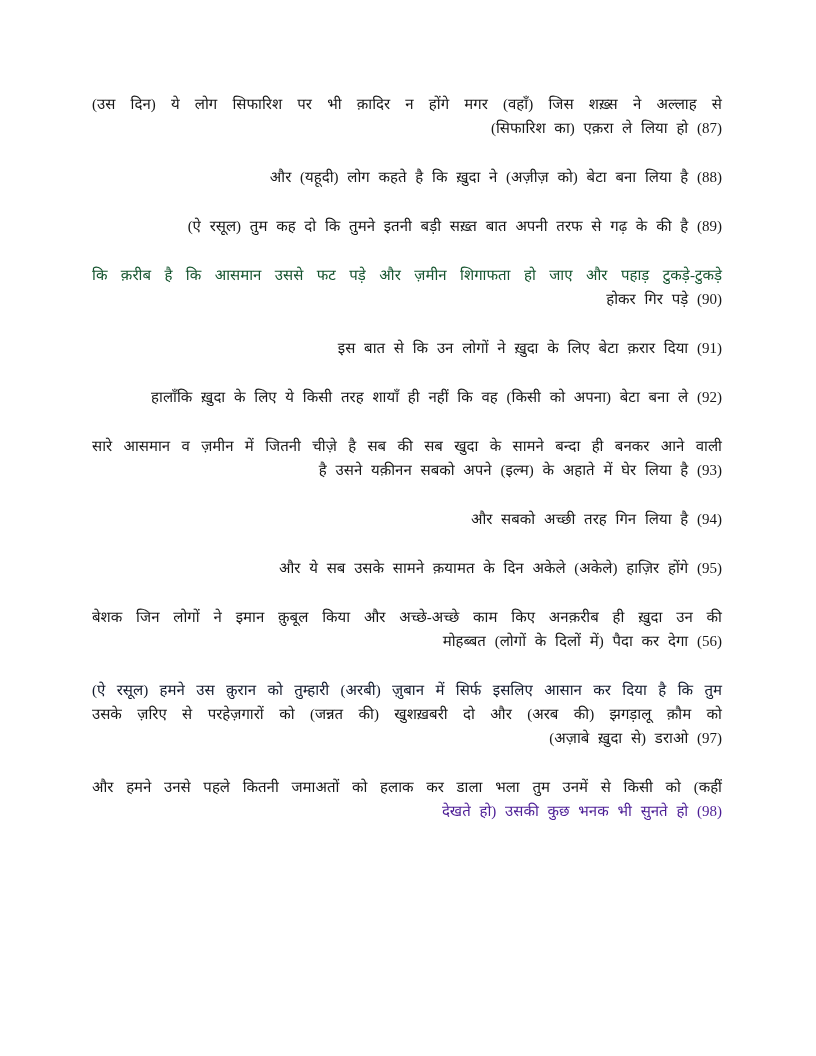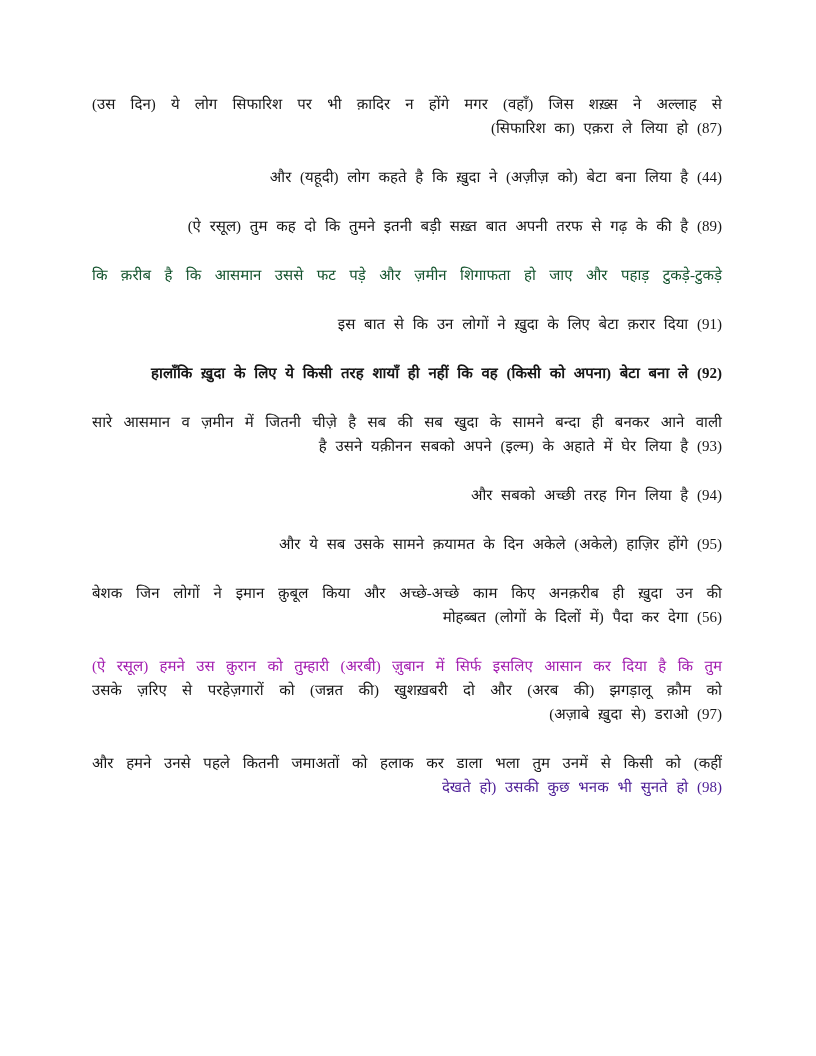--- a/index.html
+++ b/index.html
@@ -43,50 +43,51 @@
 </head>
 <body>
 
 <div class="page" style="background: rgb(255, 255, 255);">
   <div class="content" id="content">
       <div class="paragraph">
         <div class="line filled" style="color: rgb(22, 22, 22);">(उस दिन) ये लोग सिफारिश पर भी क़ादिर न होंगे मगर (वहाँ) जिस शख़्स ने अल्लाह से</div>
         <div class="line" style="color: rgb(22, 22, 22);">(सिफारिश का) एक़रा ले लिया हो (87)</div>
       </div>
       <div class="paragraph">
-        <div class="line" style="color: rgb(22, 22, 22);">और (यहूदी) लोग कहते है कि ख़ुदा ने (अज़ीज़ को) बेटा बना लिया है (44)</div>
+        <div class="line" style="color: rgb(22, 22, 22);">और (यहूदी) लोग कहते है कि ख़ुदा ने (अज़ीज़ को) बेटा बना लिया है (88)</div>
       </div>
       <div class="paragraph">
         <div class="line" style="color: rgb(22, 22, 22); font-family: Liberation Serif, serif;">(ऐ रसूल) तुम कह दो कि तुमने इतनी बड़ी सख़्त बात अपनी तरफ से गढ़ के की है (89)</div>
       </div>
       <div class="paragraph">
         <div class="line filled" style="color: #14532d;">कि क़रीब है कि आसमान उससे फट पड़े और ज़मीन शिगाफता हो जाए और पहाड़ टुकड़े-टुकड़े</div>
+        <div class="line" style="color: rgb(22, 22, 22);">होकर गिर पड़े (90)</div>
       </div>
       <div class="paragraph">
         <div class="line" style="color: rgb(22, 22, 22);">इस बात से कि उन लोगों ने ख़ुदा के लिए बेटा क़रार दिया (91)</div>
       </div>
       <div class="paragraph">
-        <div class="line" style="color: rgb(22, 22, 22); font-weight: bold;">हालाँकि ख़ुदा के लिए ये किसी तरह शायाँ ही नहीं कि वह (किसी को अपना) बेटा बना ले (92)</div>
+        <div class="line" style="color: rgb(22, 22, 22);">हालाँकि ख़ुदा के लिए ये किसी तरह शायाँ ही नहीं कि वह (किसी को अपना) बेटा बना ले (92)</div>
       </div>
       <div class="paragraph">
         <div class="line filled" style="color: rgb(22, 22, 22);">सारे आसमान व ज़मीन में जितनी चीज़े है सब की सब खुदा के सामने बन्दा ही बनकर आने वाली</div>
         <div class="line" style="color: rgb(22, 22, 22);">है उसने यक़ीनन सबको अपने (इल्म) के अहाते में घेर लिया है (93)</div>
       </div>
       <div class="paragraph">
         <div class="line" style="color: rgb(22, 22, 22);">और सबको अच्छी तरह गिन लिया है (94)</div>
       </div>
       <div class="paragraph">
         <div class="line" style="color: rgb(22, 22, 22);">और ये सब उसके सामने क़यामत के दिन अकेले (अकेले) हाज़िर होंगे (95)</div>
       </div>
       <div class="paragraph">
         <div class="line filled" style="color: rgb(22, 22, 22);">बेशक जिन लोगों ने इमान क़ुबूल किया और अच्छे-अच्छे काम किए अनक़रीब ही ख़ुदा उन की</div>
         <div class="line" style="color: rgb(22, 22, 22);">मोहब्बत (लोगों के दिलों में) पैदा कर देगा (56)</div>
       </div>
       <div class="paragraph">
-        <div class="line filled" style="color: #a21caf;">(ऐ रसूल) हमने उस क़ुरान को तुम्हारी (अरबी) ज़ुबान में सिर्फ इसलिए आसान कर दिया है कि तुम</div>
+        <div class="line filled" style="color: #0f172a;">(ऐ रसूल) हमने उस क़ुरान को तुम्हारी (अरबी) ज़ुबान में सिर्फ इसलिए आसान कर दिया है कि तुम</div>
         <div class="line filled" style="color: rgb(22, 22, 22);">उसके ज़रिए से परहेज़गारों को (जन्नत की) खुशख़बरी दो और (अरब की) झगड़ालू क़ौम को</div>
         <div class="line" style="color: rgb(22, 22, 22);">(अज़ाबे ख़ुदा से) डराओ (97)</div>
       </div>
       <div class="paragraph">
         <div class="line filled" style="color: rgb(22, 22, 22);">और हमने उनसे पहले कितनी जमाअतों को हलाक कर डाला भला तुम उनमें से किसी को (कहीं</div>
         <div class="line" style="color: #4c1d95;">देखते हो) उसकी कुछ भनक भी सुनते हो (98)</div>
       </div>
     </div>
 </div>
 

